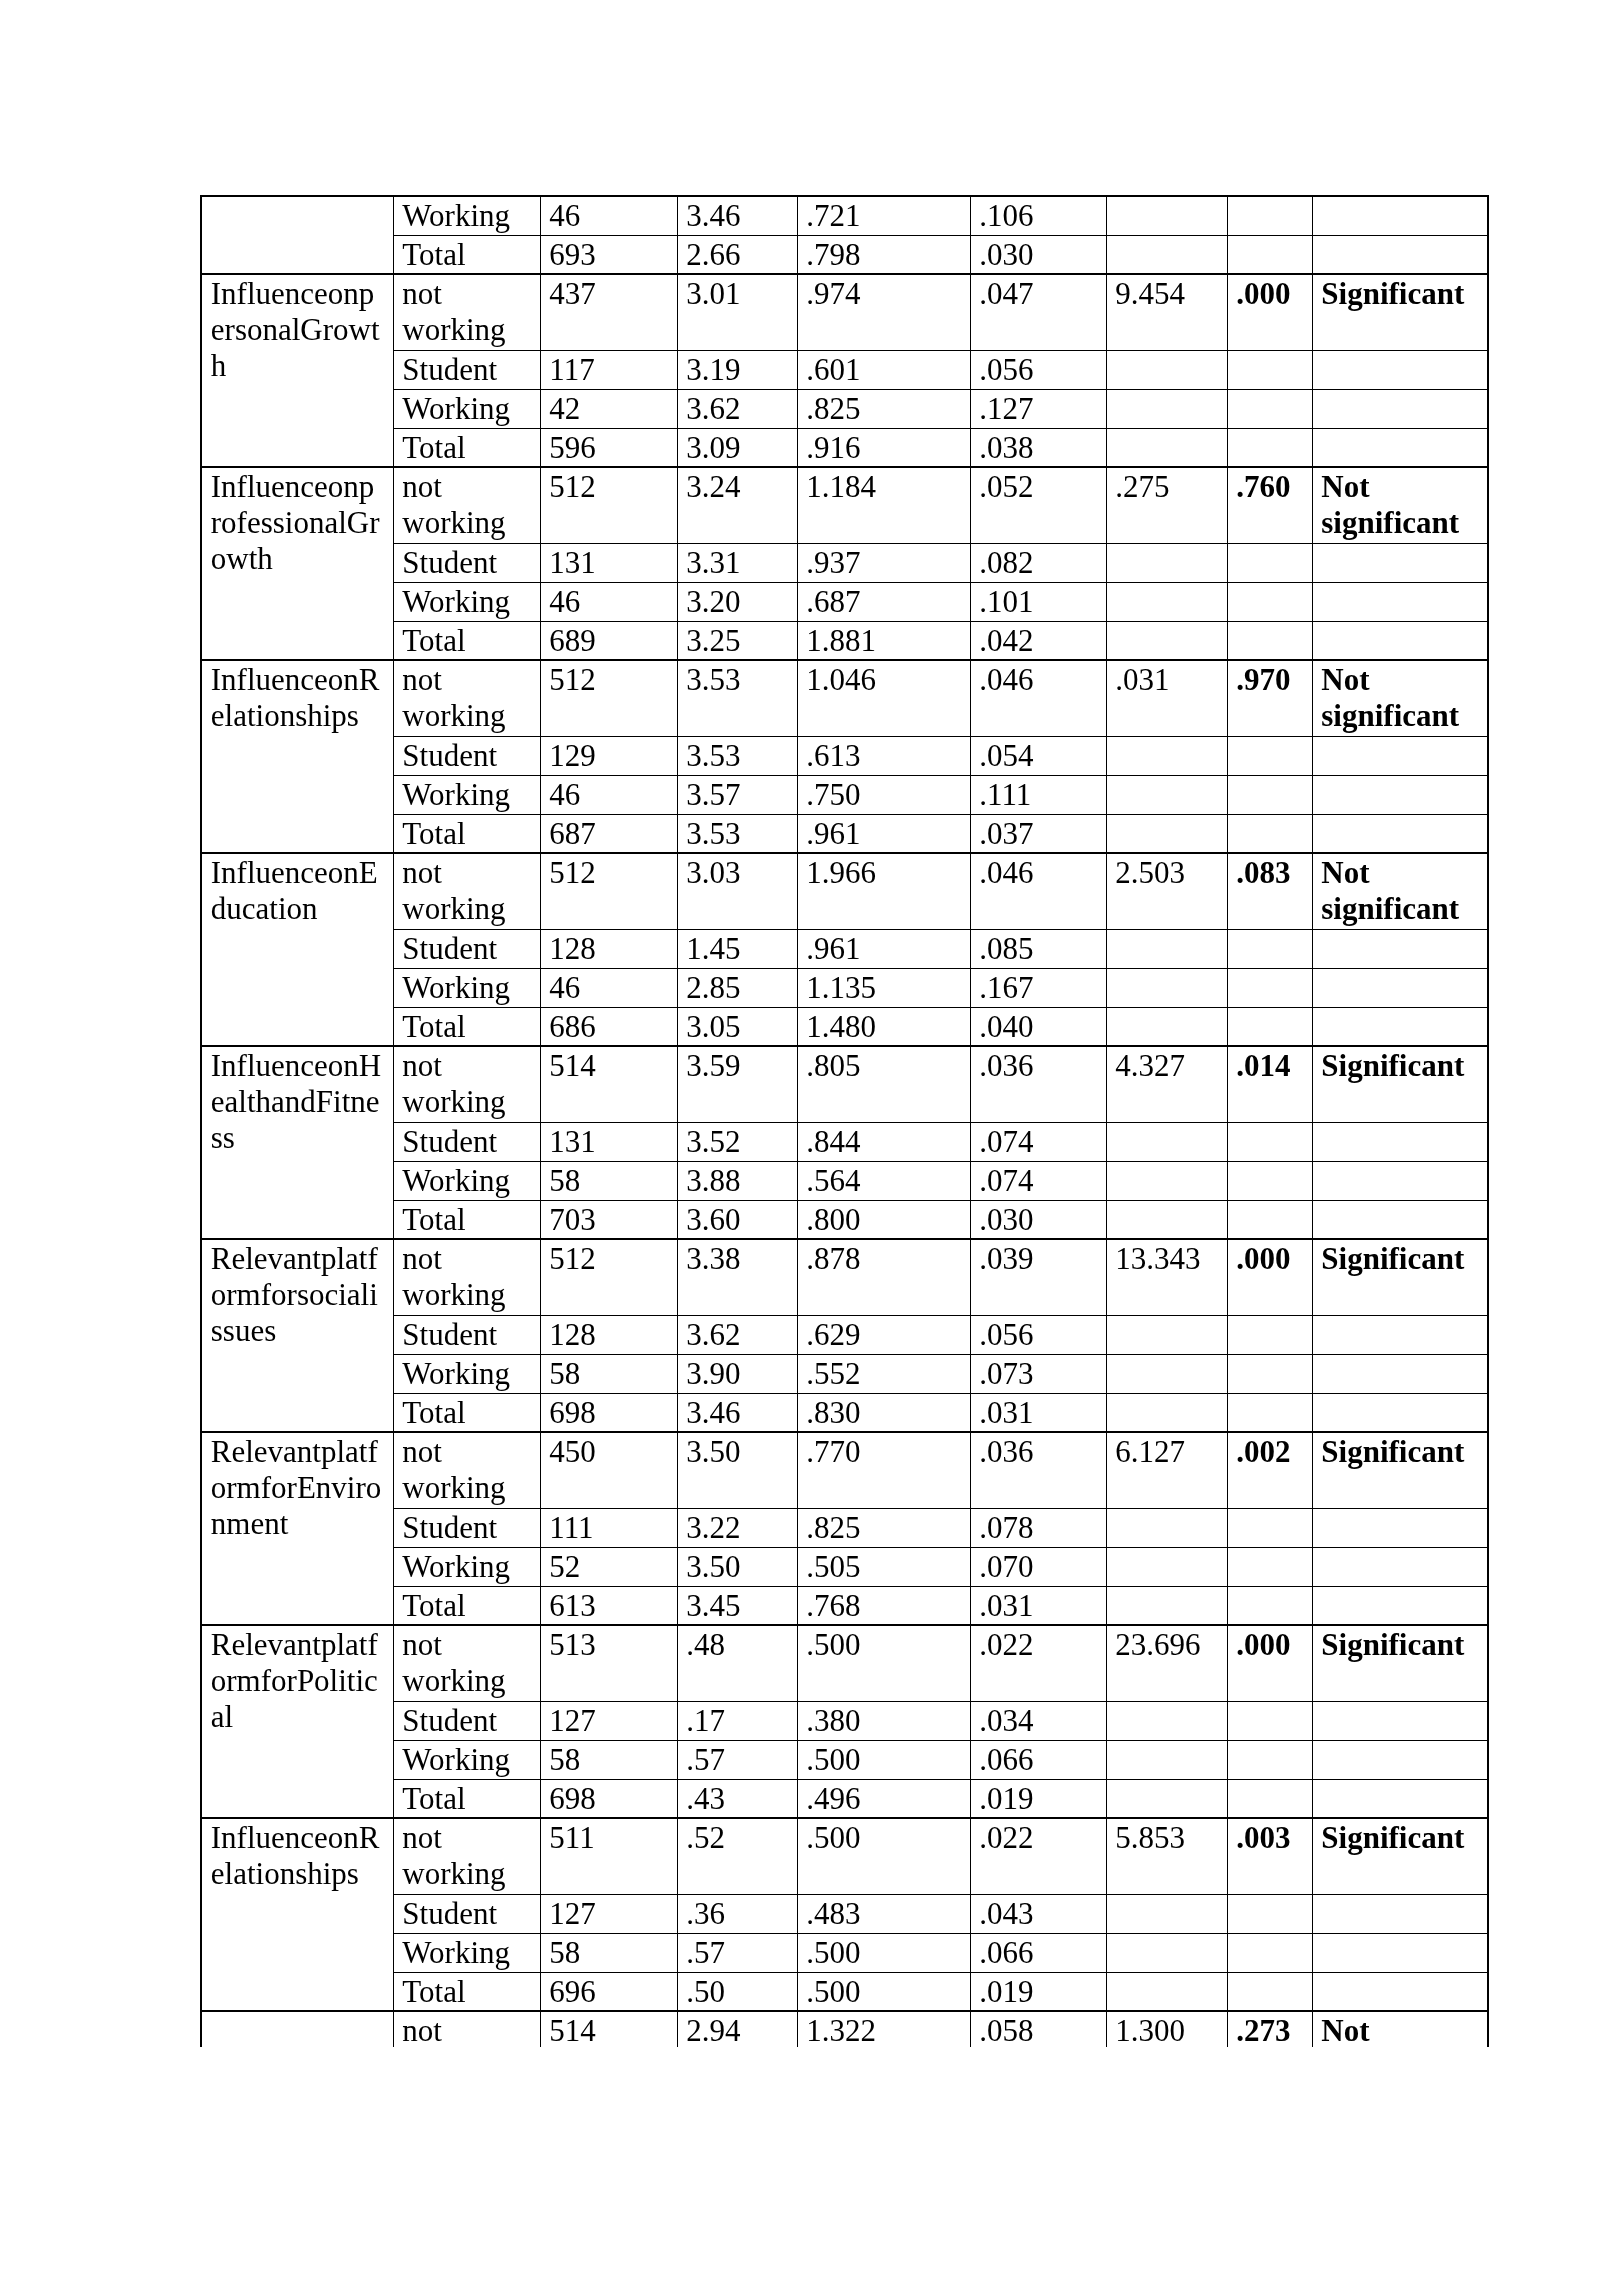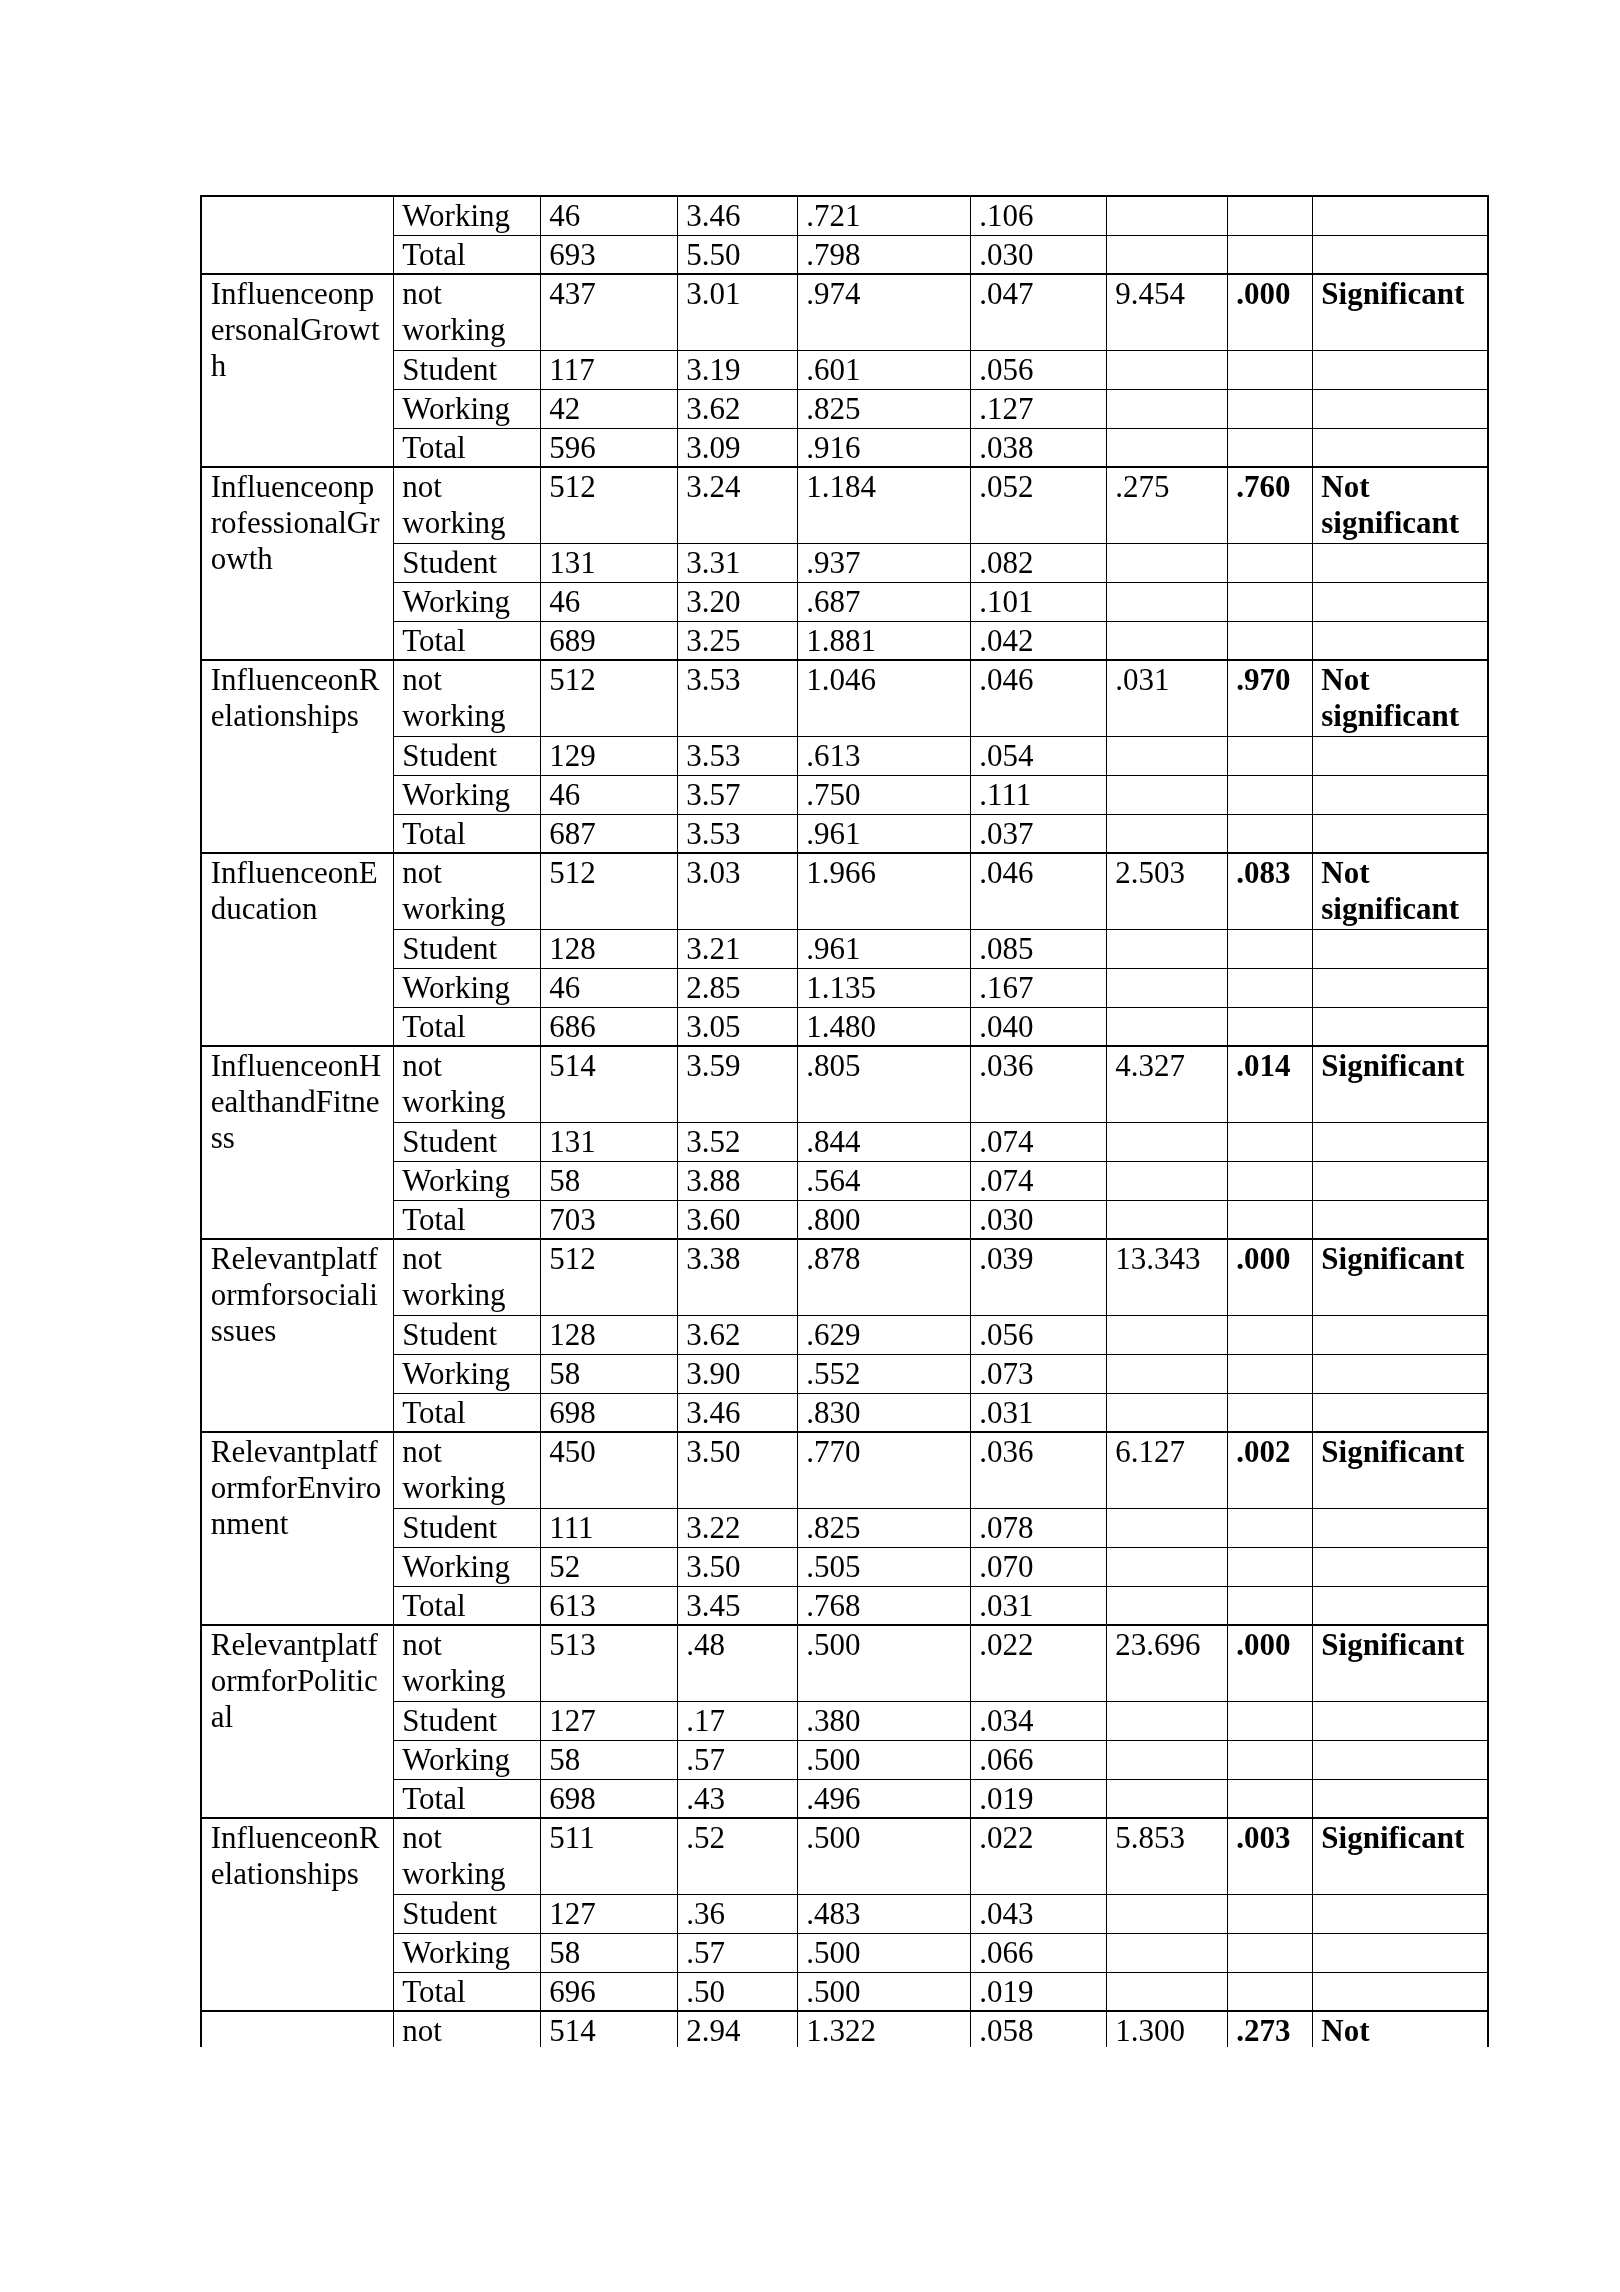--- a/index.html
+++ b/index.html
@@ -75,21 +75,21 @@
           <td class="num">3.46</td>
           <td class="num">.721</td>
           <td class="num">.106</td>
           <td class="f"></td>
           <td class="sig"></td>
           <td class="result"></td>
         </tr>
         <tr class="reg">
           <td class="group">Total</td>
           <td class="num">693</td>
-          <td class="num">5.50</td>
+          <td class="num">2.66</td>
           <td class="num">.798</td>
           <td class="num">.030</td>
           <td class="f"></td>
           <td class="sig"></td>
           <td class="result"></td>
         </tr>
         <tr class="block-start tall">
           <td class="label" rowspan="4">InfluenceonpersonalGrowth</td>
           <td class="group">not working</td>
           <td class="num">437</td>
@@ -219,21 +219,21 @@
           <td class="num">3.03</td>
           <td class="num">1.966</td>
           <td class="num">.046</td>
           <td class="f">2.503</td>
           <td class="sig">.083</td>
           <td class="result">Not significant</td>
         </tr>
         <tr class="reg">
           <td class="group">Student</td>
           <td class="num">128</td>
-          <td class="num">3.21</td>
+          <td class="num">1.45</td>
           <td class="num">.961</td>
           <td class="num">.085</td>
           <td class="f"></td>
           <td class="sig"></td>
           <td class="result"></td>
         </tr>
         <tr class="reg">
           <td class="group">Working</td>
           <td class="num">46</td>
           <td class="num">2.85</td>

